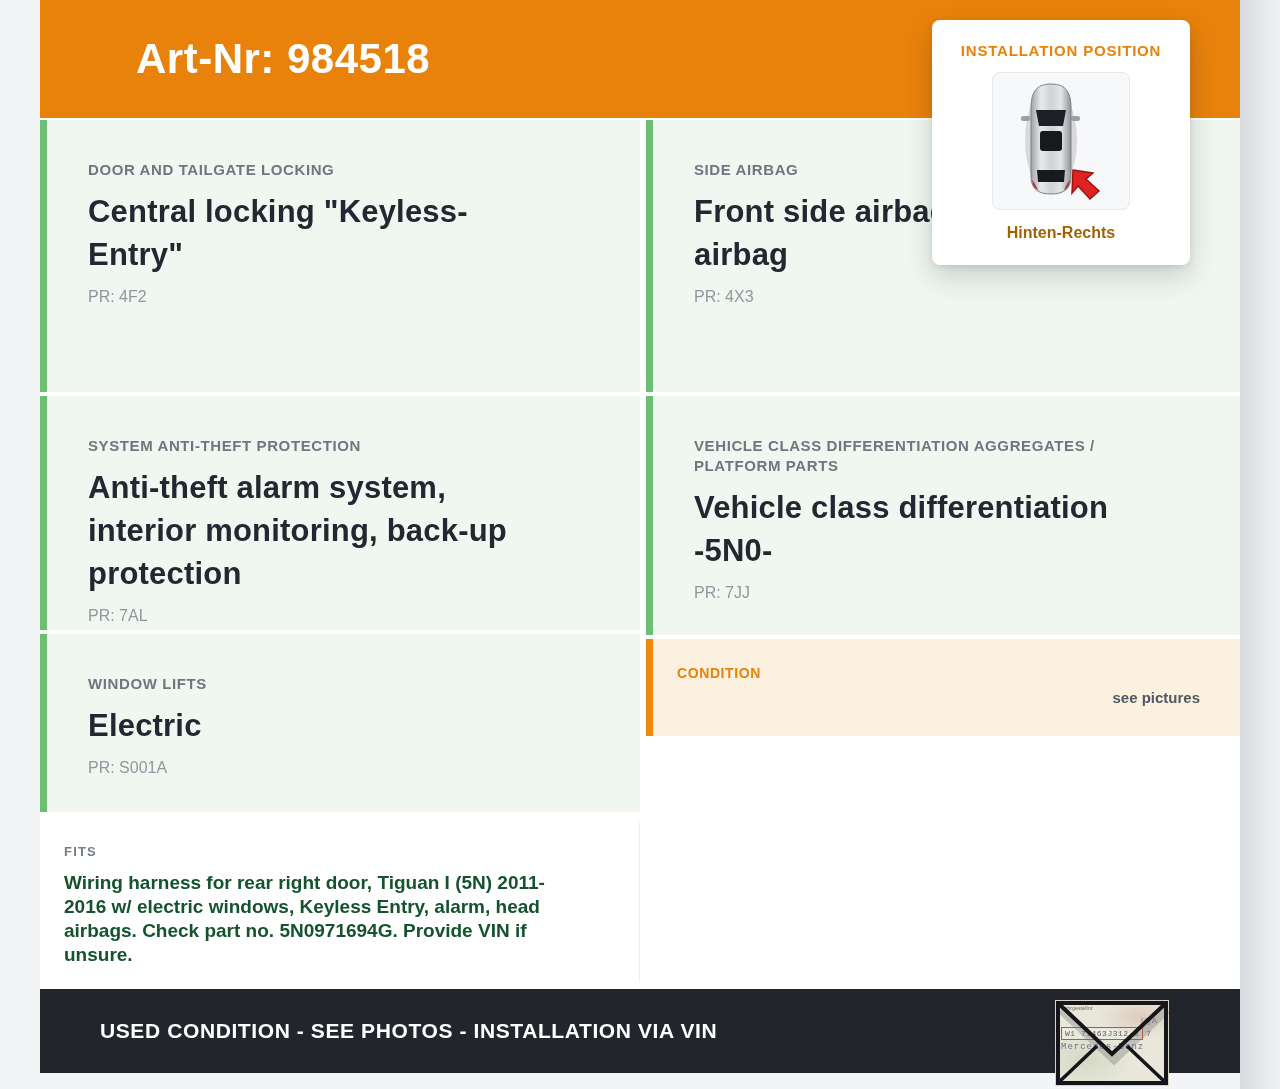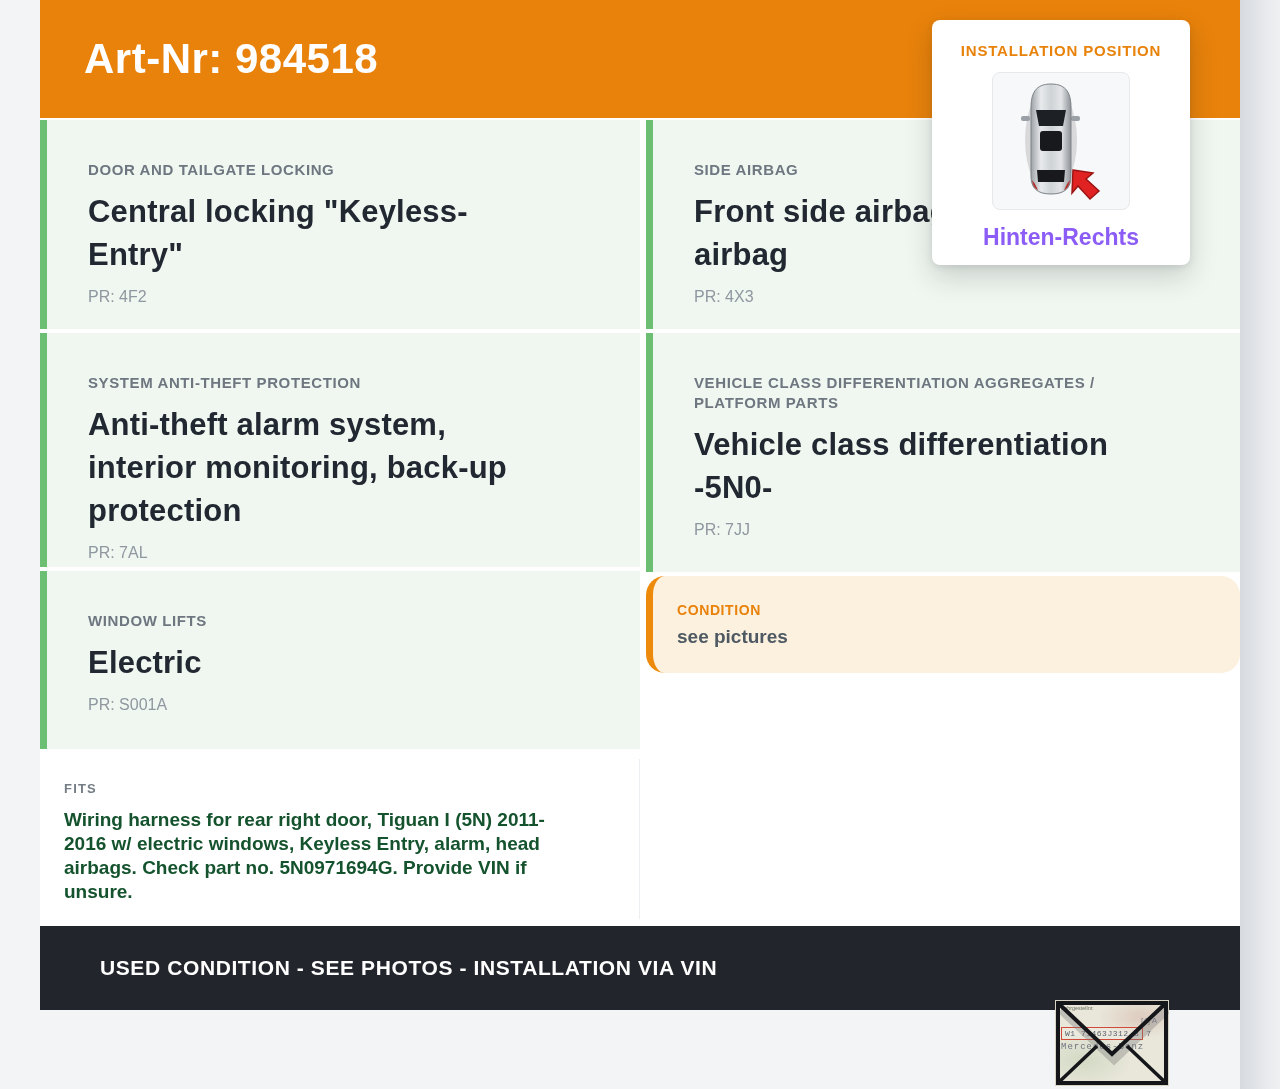--- a/index.html
+++ b/index.html
@@ -13,21 +13,21 @@
   .stage { position:absolute; left:0; top:0; width:1280px; height:1089px; }
   .right-gutter {
     position:absolute; right:0; top:0; width:40px; height:1089px;
     background:linear-gradient(90deg,#d7dade 0%,#e9ebee 70%,#eef0f2 100%);
   }
   .page { position:absolute; left:40px; top:0; width:1200px; background:#ffffff; }
 
   
   .header {
     height:118px; background:#E8820B; display:flex; align-items:center;
-    padding-left:44px;
+    padding-left:96px;
   }
   .header h1 {
     color:#ffffff; font-size:42px; font-weight:bold; letter-spacing:0.5px;
   }
 
   
   .cols { display:flex; gap:6px; margin-top:2px; background:#ffffff; }
   .col { display:flex; flex-direction:column; }
   .col-left  { width:600px; }
   .col-right { width:594px; }
@@ -39,32 +39,32 @@
   .card .cat {
     color:#6e7680; font-size:15px; font-weight:bold; letter-spacing:0.6px;
     text-transform:uppercase; line-height:20px;
   }
   .card .title {
     margin-top:10px; color:#222831; font-size:31px; font-weight:bold;
     line-height:43px; letter-spacing:0.2px;
   }
   .card .pr { margin-top:12px; color:#8f97a0; font-size:16px; }
 
-  .h221 { height:209px; } .h305 { height:234px; }
+  .h221 { height:272px; } .h305 { height:234px; }
   .h178 { height:178px; } .h239 { height:239px; }
 
   .condition {
     background:#FCF1DE; border-left:7px solid #ED8A0C;
-    height:97px; padding:26px 40px 0 24px; margin-bottom:4px;border-radius:19px;
+    height:97px; padding:26px 40px 0 24px; margin-bottom:4px;
   }
   .condition .cat {
     color:#E8820B; font-size:14px; font-weight:bold; letter-spacing:0.6px;
   }
   .condition .val {
-    margin-top:8px; color:#4e5963; font-size:19px; font-weight:bold;
+    margin-top:8px; color:#4e5963; font-size:15px; font-weight:bold;text-align:right;
   }
 
   .fits {
     background:#ffffff; height:160px; margin-top:6px; padding:22px 30px 0 24px;
     border-right:1px solid #eceff1;
   }
   .fits .cat {
     color:#747c85; font-size:13px; font-weight:bold; letter-spacing:1.2px;
   }
   .fits .body {
@@ -89,21 +89,21 @@
   }
   .install-card .ititle {
     color:#E8820B; font-size:15px; font-weight:bold; letter-spacing:0.8px;
   }
   .install-card .imgbox {
     width:138px; height:138px; margin:13px auto 0 auto;
     background:#f7f8fa; border:1px solid #e7e8ea; border-radius:8px;
     display:flex; align-items:center; justify-content:center;
   }
   .install-card .pos {
-    margin-top:14px; color:#8b5cf6; font-size:23px; font-weight:bold;
+    margin-top:14px; color:#a16207; font-size:16px; font-weight:bold;
   }
 
   
   .doc-thumb {
     position:absolute; left:1055px; top:1000px; width:114px; height:86px;
     z-index:20; background:#e9e7da; overflow:hidden;
     box-shadow:0 0 0 1px #d8d5c5 inset;
   }
   .doc-thumb .tint {
     position:absolute; inset:0;

